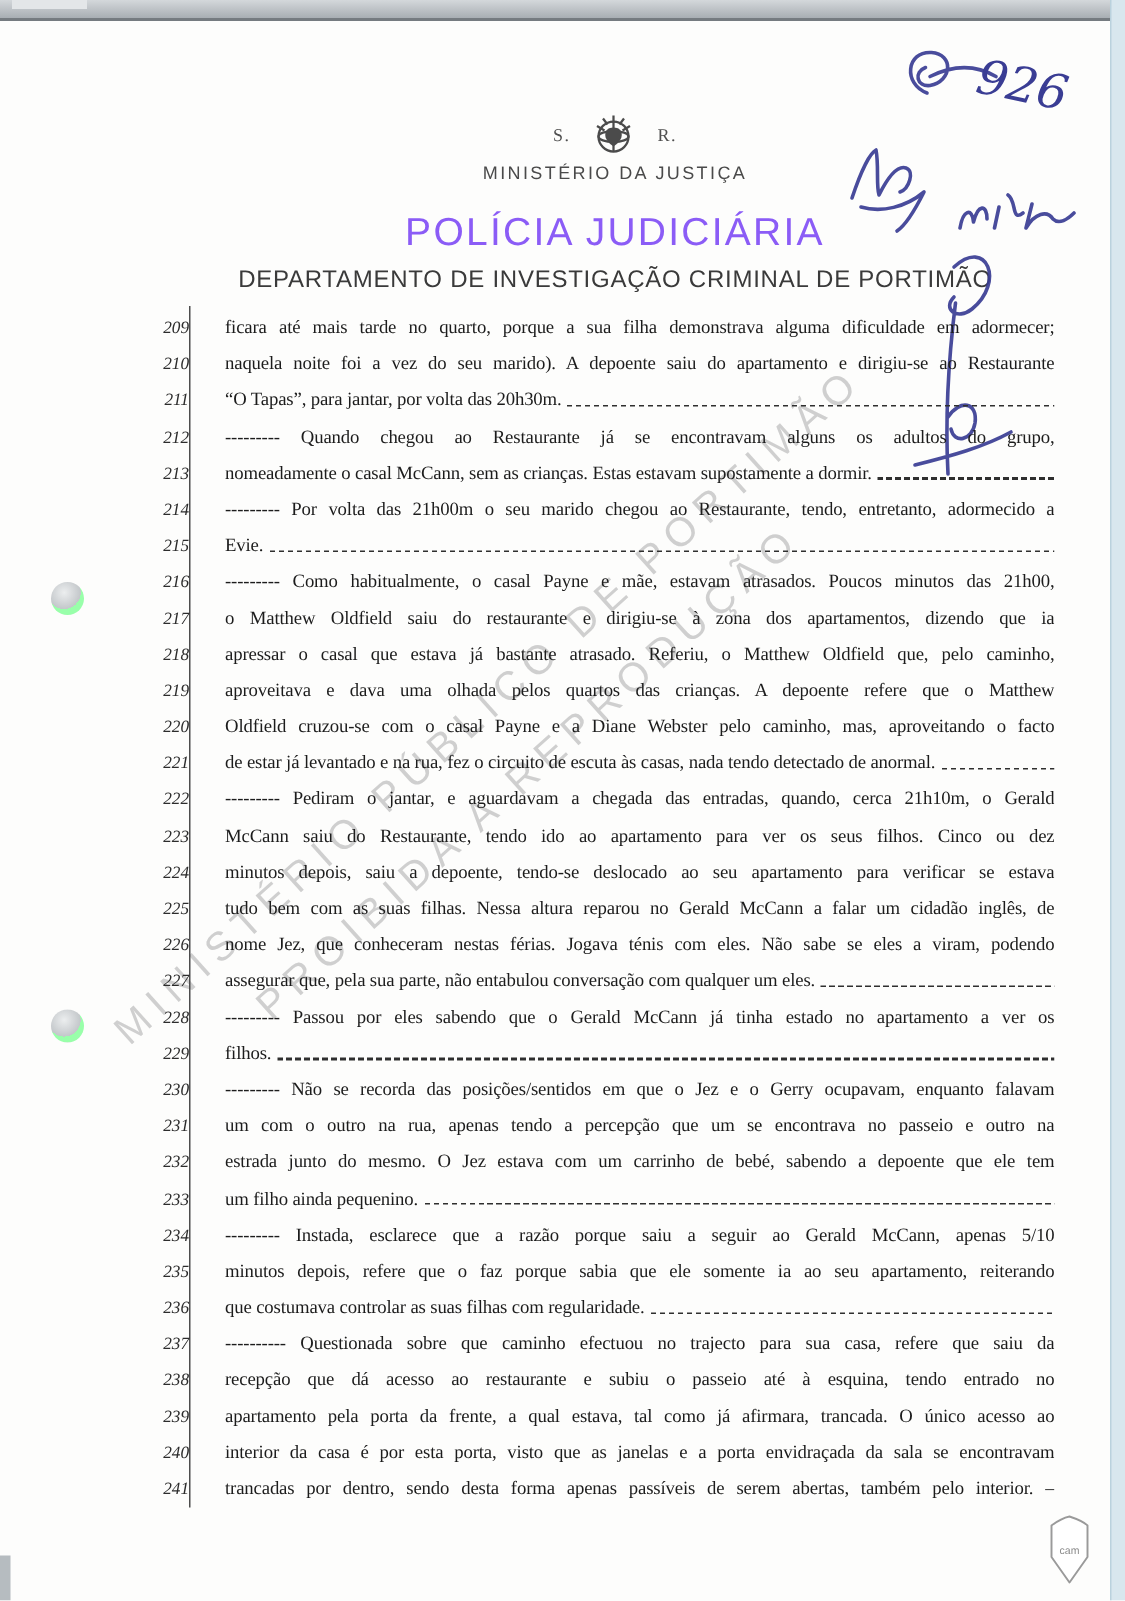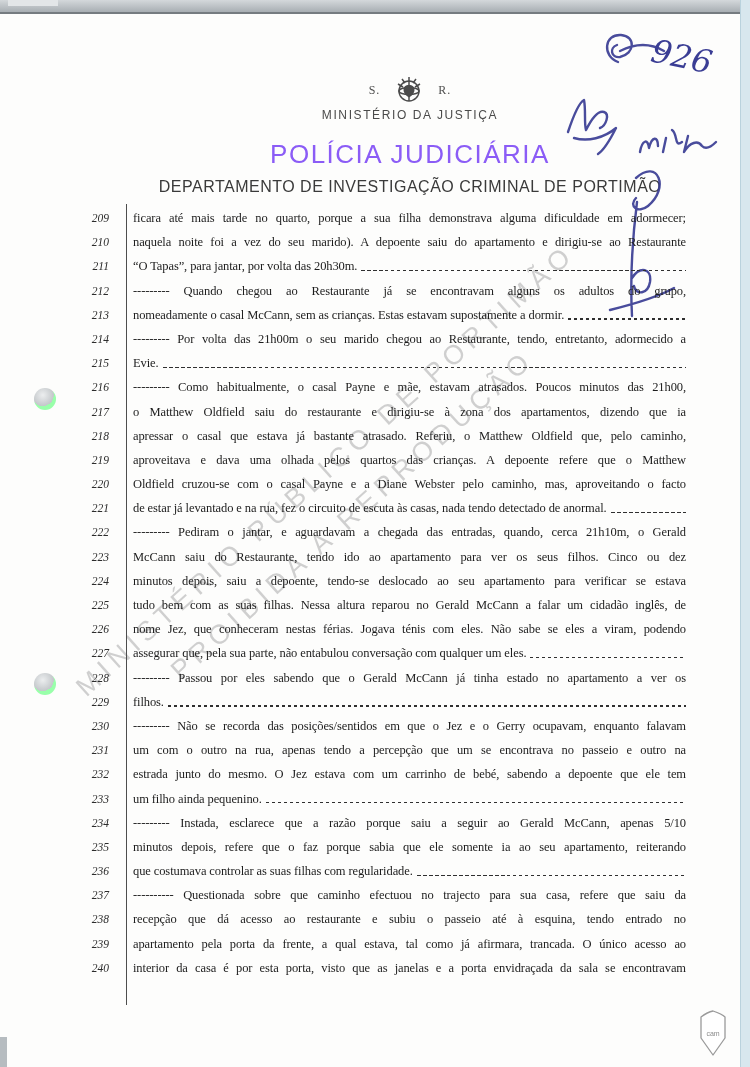--- a/index.html
+++ b/index.html
@@ -34,21 +34,21 @@
     justify-content:center;gap:14px;font-size:12px;color:#4f4f4f;letter-spacing:1px;}
   .ministry{position:absolute;left:0;top:108px;width:100%;
     font-family:"Liberation Sans",sans-serif;font-size:12px;letter-spacing:1.6px;color:#4a4a4a;text-align:center;}
   .institution{position:absolute;left:0;top:139px;width:100%;
     font-family:"Liberation Sans",sans-serif;font-size:26px;letter-spacing:1.5px;color:#8b5cf6;}
   .department{position:absolute;left:0;top:178px;width:100%;
     font-family:"Liberation Sans",sans-serif;font-size:16px;letter-spacing:.5px;color:#3a3a3a;}
 
   
   .rule{position:absolute;left:126px;top:204px;width:1px;height:801px;background:#4d4d4d;}
-  .lines{position:absolute;left:79px;top:206px;width:607px;}
+  .lines{position:absolute;left:96px;top:206px;width:607px;}
   .line-row{display:flex;align-items:baseline;height:24.2px;overflow:hidden;}
   .line-num{flex:0 0 30px;width:30px;text-align:right;margin-right:24px;
     font-style:italic;font-size:11.5px;color:#2c2c2c;line-height:24.2px;}
   .line-text{flex:1 1 auto;font-size:12.5px;letter-spacing:-0.1px;line-height:24.2px;
     text-align:justify;text-align-last:justify;overflow:hidden;max-height:24.2px;color:#1c1c1c;}
   .line-text.shrink{flex:0 0 auto;max-width:100%;text-align:left;text-align-last:left;white-space:nowrap;}
   .dash-fill{flex:1 1 auto;height:1.4px;margin:0 0 0 4px;align-self:flex-start;margin-top:15.6px;
     background:repeating-linear-gradient(90deg,#2f2f2f 0 3.5px,transparent 3.5px 6px);}
 
   
@@ -234,18 +234,22 @@
       <span class="line-text">recepção que dá acesso ao restaurante e subiu o passeio até à esquina, tendo entrado no</span>
     </div>
     <div class="line-row">
       <span class="line-num">239</span>
       <span class="line-text">apartamento pela porta da frente, a qual estava, tal como já afirmara, trancada. O único acesso ao</span>
     </div>
     <div class="line-row">
       <span class="line-num">240</span>
       <span class="line-text">interior da casa é por esta porta, visto que as janelas e a porta envidraçada da sala se encontravam</span>
     </div>
+    <div class="line-row">
+      <span class="line-num">241</span>
+      <span class="line-text">trancadas por dentro, sendo desta forma apenas passíveis de serem abertas, também pelo interior. –</span>
+    </div>
   </div>
 
 <svg class="stamp" viewBox="0 0 40 52">
   <path d="M20,3 C26,5 30,7 32,9 L32,30 L20,47 L8,30 L8,9 C12,6 15,4 20,3 Z" fill="#ffffff" stroke="#9a9a9a" stroke-width="1.3" stroke-linejoin="round"></path>
   <text x="20" y="28" text-anchor="middle" font-family="Liberation Sans, sans-serif" font-size="7" fill="#8a8a8a">cam</text>
 </svg>
 
 </body></html>

